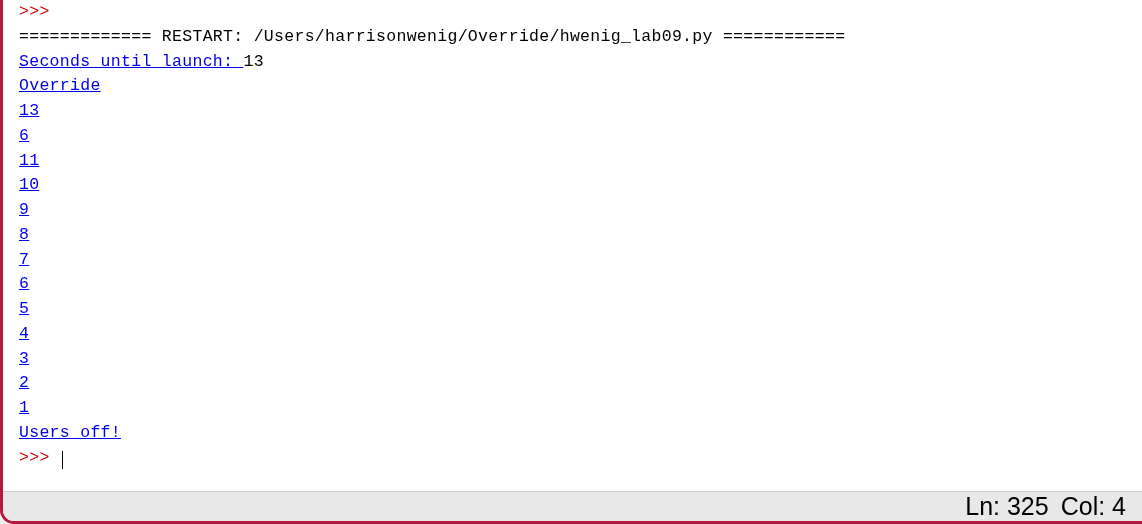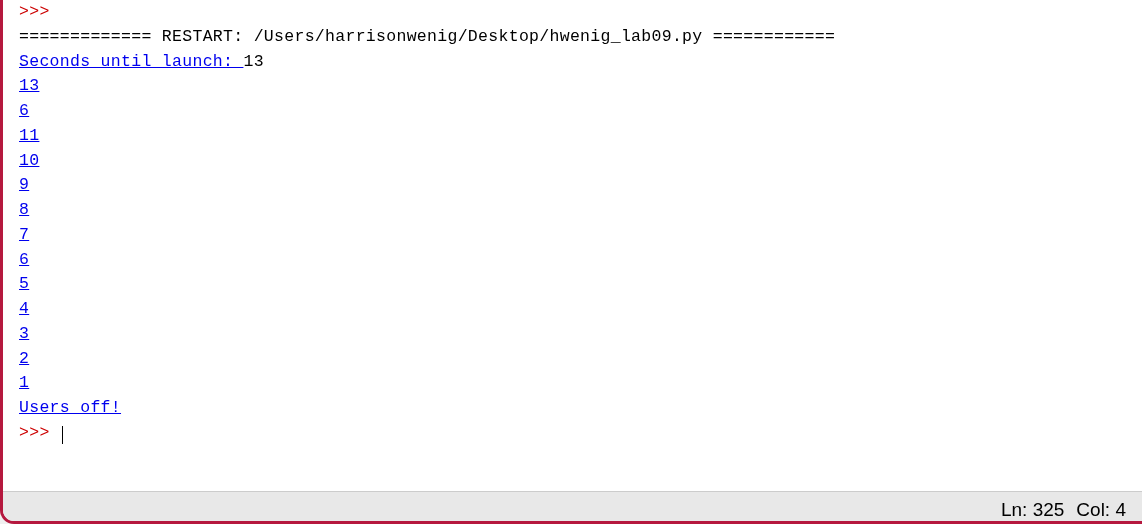--- a/index.html
+++ b/index.html
@@ -61,39 +61,40 @@
       margin-left: 2px;
       position: relative;
       top: 2px;
     }
     .status-bar {
       height: 30px;
       background: #e8e8e8;
       border-top: 1px solid #cccccc;
       display: flex;
       justify-content: flex-end;
-      align-items: flex-end;
+      align-items: center;
       padding-right: 16px;
       font-family: "Helvetica Neue", Arial, sans-serif;
-      font-size: 19px;
+      font-size: 25px;
       color: #000000;
       border-bottom-left-radius: 11px;
     }
     .status-item {
       margin-left: 12px;
     }
   </style>
 </head>
 <body>
 
 <div class="window-frame">
   <div class="console-area">
     <div class="line"><span class="prompt-red">&gt;&gt;&gt; </span></div>
-    <div class="line restart-line"><span>============= RESTART: </span><span>/Users/harrisonwenig/Desktop/hwenig_lab09.py</span><span> ============</span></div>
+    <div class="line restart-line"><span>============= RESTART: </span><span>/Users/harrisonwenig/Override/hwenig_lab09.py</span><span> ============</span></div>
     <div class="line"><span class="output-blue">Seconds until launch: </span><span class="user-input-black">13</span></div>
+    <div class="line output-blue">Override</div>
     <div class="line output-blue">13</div>
     <div class="line output-blue">6</div>
     <div class="line output-blue">11</div>
     <div class="line output-blue">10</div>
     <div class="line output-blue">9</div>
     <div class="line output-blue">8</div>
     <div class="line output-blue">7</div>
     <div class="line output-blue">6</div>
     <div class="line output-blue">5</div>
     <div class="line output-blue">4</div>

